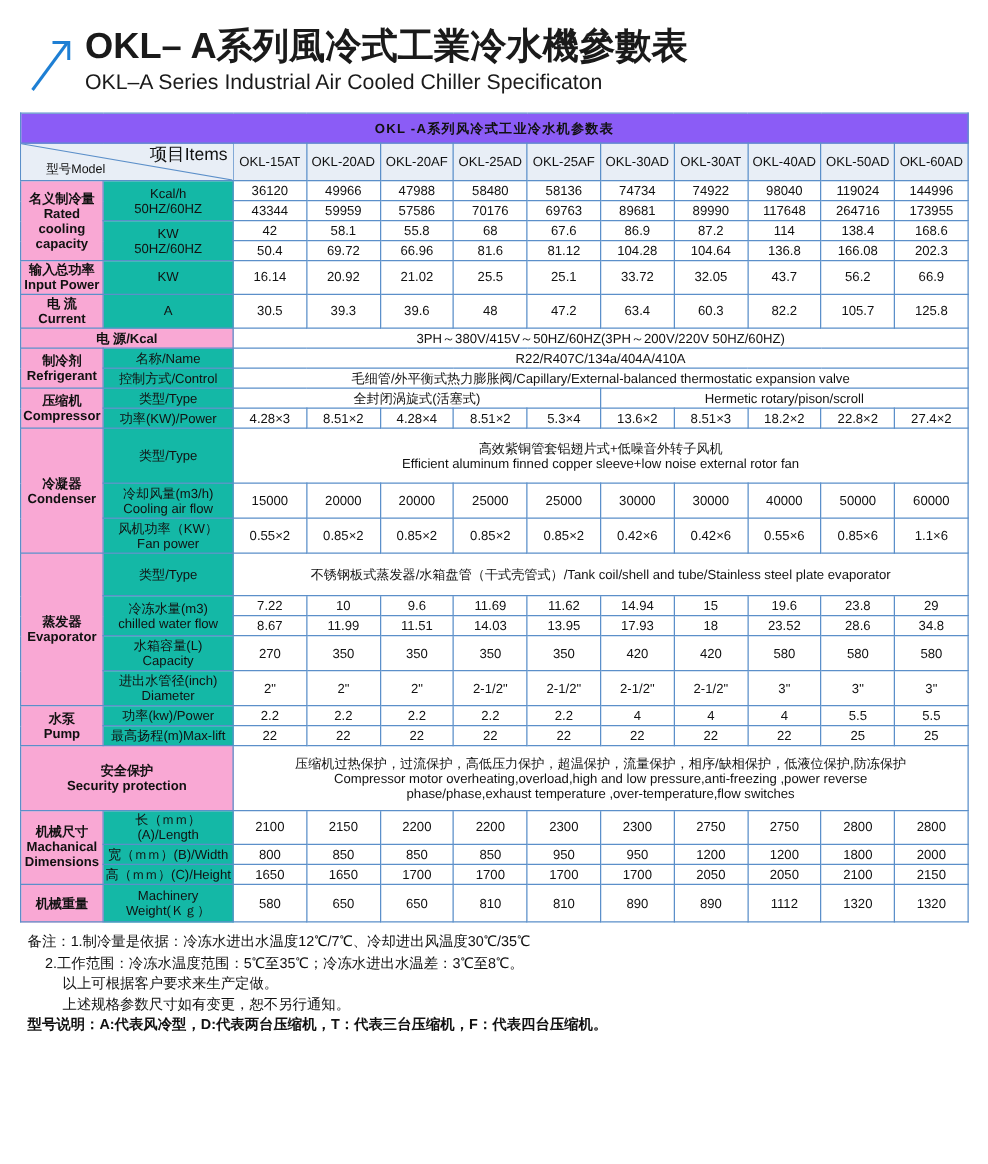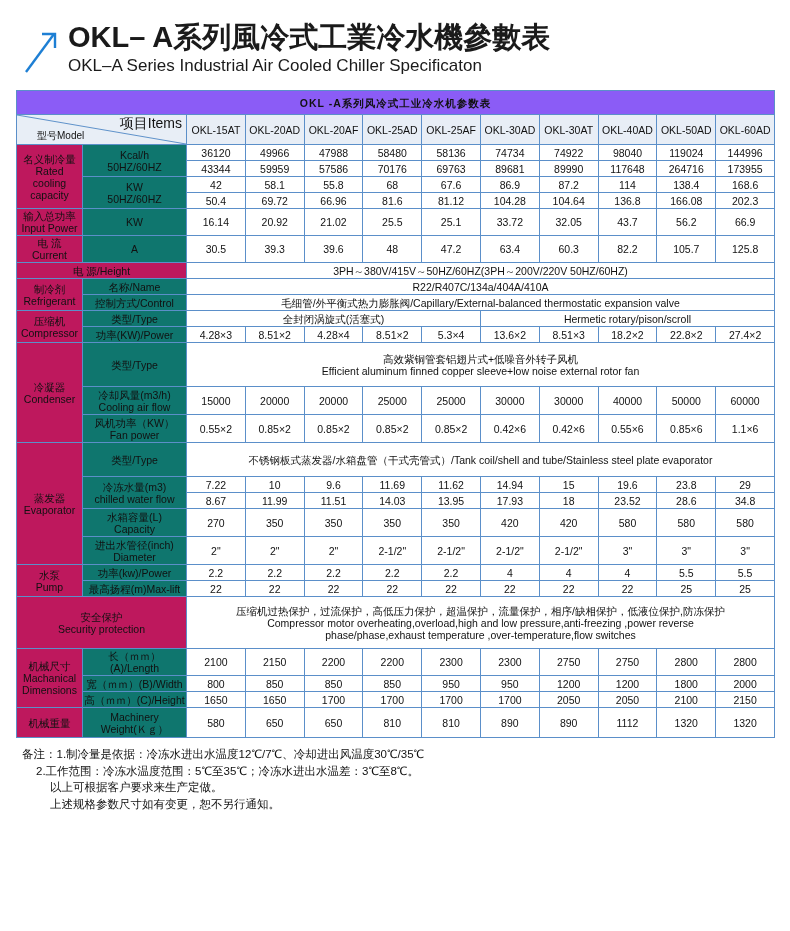--- a/index.html
+++ b/index.html
@@ -82,26 +82,27 @@
     height: 30px;
   }
   .diag .dg-line {
     position: absolute; left: 0; top: 0; width: 100%; height: 100%;
   }
   .diag .tl { position: absolute; left: 20px; bottom: 2px; font-size: 10px; }
   .diag .br { position: absolute; right: 4px; top: 2px; font-size: 14px; }
   .two-line { line-height: 11.5px; }
   .cellrow td { height: 16px; }
   .grp {
-    background: #be185d;
+    background: #f9a8d4;
     font-size: 10.5px;
     line-height: 12px;
+    font-weight: bold;
   }
   .sub {
-    background: #0f766e;
+    background: #14b8a6;
     font-size: 10px;
     line-height: 11.5px;
   }
   .wide-txt {
     font-size: 10.5px;
     line-height: 13px;
     padding: 2px 4px;
   }
   .tall { height: 30px; }
   
@@ -265,21 +266,21 @@
         <td>48</td>
         <td>47.2</td>
         <td>63.4</td>
         <td>60.3</td>
         <td>82.2</td>
         <td>105.7</td>
         <td>125.8</td>
       </tr>
 
       <tr class="cellrow">
-        <td class="grp" colspan="2">电        源/Height</td>
+        <td class="grp" colspan="2">电        源/Kcal</td>
         <td colspan="10" class="wide-txt">3PH～380V/415V～50HZ/60HZ(3PH～200V/220V  50HZ/60HZ)</td>
       </tr>
 
       <tr class="cellrow">
         <td class="grp" rowspan="2">
           <div>制冷剂</div>
           <div>Refrigerant</div>
         </td>
         <td class="sub">名称/Name</td>
         <td colspan="10" class="wide-txt">R22/R407C/134a/404A/410A</td>
@@ -530,15 +531,16 @@
         <td>1320</td>
       </tr>
     </tbody>
   </table>
 
   <div class="notes">
     <div>备注：1.制冷量是依据：冷冻水进出水温度12℃/7℃、冷却进出风温度30℃/35℃</div>
     <div class="indent1">2.工作范围：冷冻水温度范围：5℃至35℃；冷冻水进出水温差：3℃至8℃。</div>
     <div class="indent2">以上可根据客户要求来生产定做。</div>
     <div class="indent2">上述规格参数尺寸如有变更，恕不另行通知。</div>
+    <div class="bold">型号说明：A:代表风冷型，D:代表两台压缩机，T：代表三台压缩机，F：代表四台压缩机。</div>
   </div>
 
 </div>
 
 </body></html>

